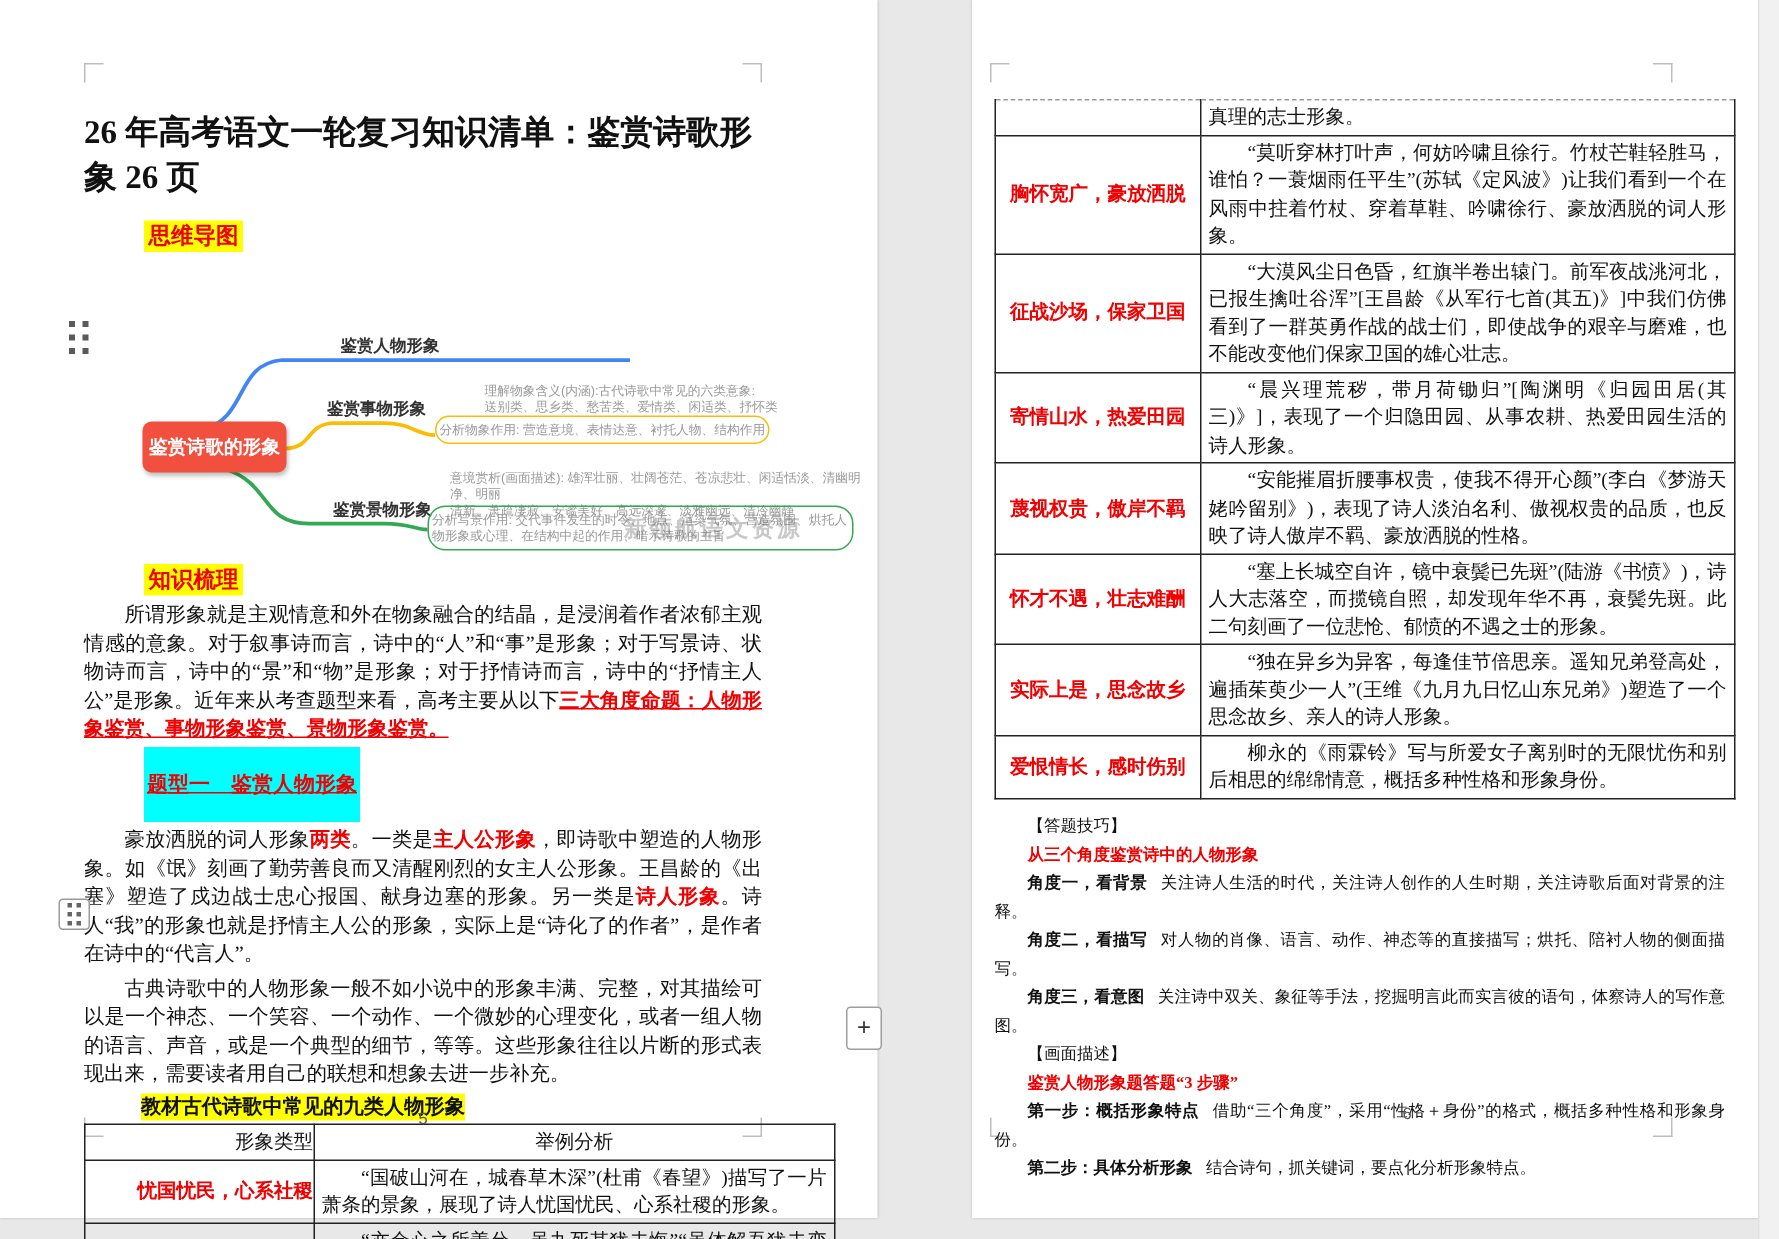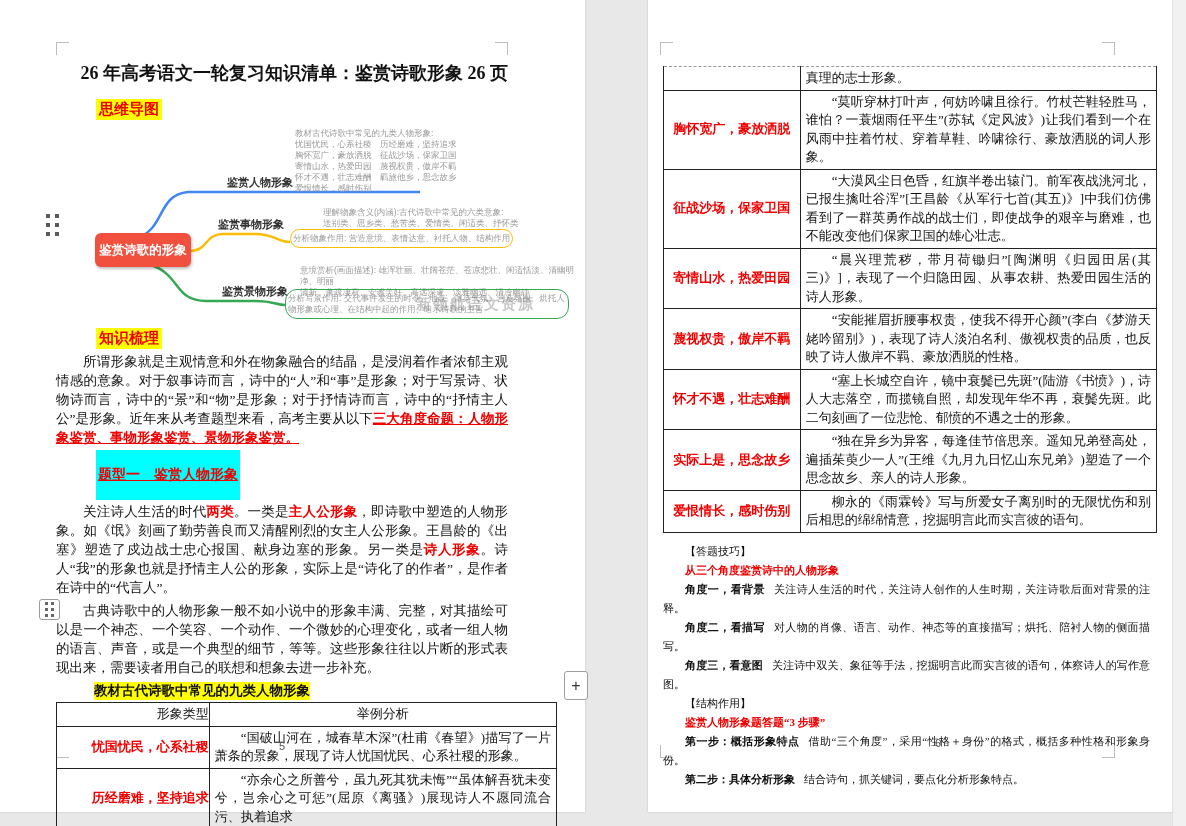--- a/index.html
+++ b/index.html
@@ -5,21 +5,21 @@
   * { margin:0; padding:0; box-sizing:border-box; }
   html,body { width:1186px; height:826px; overflow:hidden; background:#e8e8e8;
     font-family:"Liberation Serif", serif; }
   .page { position:absolute; top:0; background:#fff; box-shadow:0 0 2px rgba(0,0,0,.18); }
   #page1 { left:0; width:585px; height:812px; }
   #page2 { left:648px; width:538px; height:812px; }
   .content1 { position:relative; padding:61px 0 0 56px; width:585px; }
   .content2 { position:relative; padding:64px 0 0 15px; width:538px; }
 
   
-  .doc-title { width:452px; text-align:right; font-size:18px; font-weight:bold; color:#111; }
+  .doc-title { width:452px; text-align:left; font-size:22px; font-weight:bold; color:#111;margin-top:12px; }
   .hl-head { display:inline-block; margin-left:40px; margin-top:14px; background:#ffff00;
     color:#f00000; font-size:15px; font-weight:bold; padding:1px 3px; }
   .topic-head { display:inline-block; margin-left:40px; background:#00ffff; color:#f00000;
     font-size:14px; font-weight:bold; text-decoration:underline; padding:16px 2px; }
   .table-head { display:inline-block; margin-left:38px; background:#ffff00; color:#111;
     font-size:13.5px; font-weight:bold; padding:0 0; }
   .para { width:452px; font-size:13.5px; line-height:19px; color:#111;
     text-align:justify; text-indent:2em; }
   .red-b { color:#f00000; font-weight:bold; }
   .red-bu { color:#f00000; font-weight:bold; text-decoration:underline; }
@@ -108,46 +108,40 @@
     <div class="doc-title">26 年高考语文一轮复习知识清单：鉴赏诗歌形象 26 页</div>
 
     <div><span class="hl-head">思维导图</span></div>
 
     <div id="mindmap">
       <svg width="524" height="203">
         <path d="M 78,116 C 110,108 100,72 132,69 L 364,69" stroke="#4285f4" stroke-width="2.5" fill="none"></path>
         <path d="M 134,128 C 152,128 148,112 166,111 L 200,111 C 218,111 222,119 234,119" stroke="#fbbc05" stroke-width="2.5" fill="none"></path>
         <path d="M 95,142 C 125,152 118,178 150,178 L 200,178 C 218,178 220,182 229,182" stroke="#34a853" stroke-width="2.5" fill="none"></path>
       </svg>
-      <div class="mm-note" style="left:239px; top:5px;">教材古代诗歌中常见的九类人物形象:
-忧国忧民，心系社稷　历经磨难，坚持追求
-胸怀宽广，豪放洒脱　征战沙场，保家卫国
-寄情山水，热爱田园　蔑视权贵，傲岸不羁
-怀才不遇，壮志难酬　羁旅他乡，思念故乡
-爱恨情长，感时伤别</div>
       <div class="mm-label" style="left:171px; top:52px;">鉴赏人物形象</div>
       <div class="mm-root">鉴赏诗歌的形象</div>
       <div class="mm-label" style="left:162px; top:94px;">鉴赏事物形象</div>
       <div class="mm-note" style="left:267px; top:84px;">理解物象含义(内涵):古代诗歌中常见的六类意象:
 送别类、思乡类、愁苦类、爱情类、闲适类、抒怀类</div>
       <div class="mm-capsule" id="capsule-things">分析物象作用: 营造意境、表情达意、衬托人物、结构作用</div>
       <div class="mm-label" style="left:166px; top:161px;">鉴赏景物形象</div>
       <div class="mm-note" style="left:244px; top:142px;">意境赏析(画面描述): 雄浑壮丽、壮阔苍茫、苍凉悲壮、闲适恬淡、清幽明净、明丽
 清新、萧疏凄寂、安谧美好、高远深邃、淡雅幽远、清冷幽静</div>
       <div class="mm-capsule" id="capsule-scene">分析写景作用: 交代事件发生的时令、地点、渲染气氛、营造氛围、烘托人物形象或心理、在结构中起的作用、暗示诗歌的主旨</div>
       <div class="watermark">新领航语文资源</div>
     </div>
 
     <div><span class="hl-head" style="margin-top:2px;">知识梳理</span></div>
 
     <div class="para" style="margin-top:3px;"><span>所谓形象就是主观情意和外在物象融合的结晶，是浸润着作者浓郁主观情感的意象。对于叙事诗而言，诗中的“人”和“事”是形象；对于写景诗、状物诗而言，诗中的“景”和“物”是形象；对于抒情诗而言，诗中的“抒情主人公”是形象。近年来从考查题型来看，高考主要从以下</span><span class="red-bu">三大角度命题：人物形象鉴赏、事物形象鉴赏、景物形象鉴赏。</span></div>
 
     <div style="margin-top:3px;"><span class="topic-head">题型一　鉴赏人物形象</span></div>
 
-    <div class="para" style="margin-top:2px;"><span>关注诗人生活的时代</span><span class="red-b">两类</span><span>。一类是</span><span class="red-b">主人公形象</span><span>，即诗歌中塑造的人物形象。如《氓》刻画了勤劳善良而又清醒刚烈的女主人公形象。王昌龄的《出塞》塑造了戍边战士忠心报国、献身边塞的形象。另一类是</span><span class="red-b">诗人形象</span><span>。诗人“我”的形象也就是抒情主人公的形象，实际上是“诗化了的作者”，是作者在诗中的“代言人”。</span></div>
+    <div class="para" style="margin-top:2px;"><span>豪放洒脱的词人形象</span><span class="red-b">两类</span><span>。一类是</span><span class="red-b">主人公形象</span><span>，即诗歌中塑造的人物形象。如《氓》刻画了勤劳善良而又清醒刚烈的女主人公形象。王昌龄的《出塞》塑造了戍边战士忠心报国、献身边塞的形象。另一类是</span><span class="red-b">诗人形象</span><span>。诗人“我”的形象也就是抒情主人公的形象，实际上是“诗化了的作者”，是作者在诗中的“代言人”。</span></div>
 
     <div class="para" style="margin-top:4px;">古典诗歌中的人物形象一般不如小说中的形象丰满、完整，对其描绘可以是一个神态、一个笑容、一个动作、一个微妙的心理变化，或者一组人物的语言、声音，或是一个典型的细节，等等。这些形象往往以片断的形式表现出来，需要读者用自己的联想和想象去进一步补充。</div>
 
     <div style="margin-top:4px;"><span class="table-head">教材古代诗歌中常见的九类人物形象</span></div>
 
     <table class="doc" id="t1">
       <tbody>
           <tr>
         <th class="c1">形象类型</th>
         <th class="c2" style="text-align:center; text-indent:0;">举例分析</th>
@@ -220,32 +214,32 @@
       <tr>
         <td class="c1"><span class="type-label">怀才不遇，壮志难酬</span></td>
         <td class="c2">“塞上长城空自许，镜中衰鬓已先斑”(陆游《书愤》)，诗人大志落空，而揽镜自照，却发现年华不再，衰鬓先斑。此二句刻画了一位悲怆、郁愤的不遇之士的形象。</td>
       </tr>
       <tr>
         <td class="c1"><span class="type-label">实际上是，思念故乡</span></td>
         <td class="c2">“独在异乡为异客，每逢佳节倍思亲。遥知兄弟登高处，遍插茱萸少一人”(王维《九月九日忆山东兄弟》)塑造了一个思念故乡、亲人的诗人形象。</td>
       </tr>
       <tr>
         <td class="c1"><span class="type-label">爱恨情长，感时伤别</span></td>
-        <td class="c2">柳永的《雨霖铃》写与所爱女子离别时的无限忧伤和别后相思的绵绵情意，挖掘明言此而实言彼的语句。</td>
+        <td class="c2">柳永的《雨霖铃》写与所爱女子离别时的无限忧伤和别后相思的绵绵情意，概括多种性格和形象身份。</td>
       </tr>
     </tbody>
       </table>
 
     <div class="p2para" style="margin-top:9px;">【答题技巧】</div>
     <div class="p2para p2-red">从三个角度鉴赏诗中的人物形象</div>
     <div class="p2para"><span class="lbl">角度一，看背景</span><span>关注诗人生活的时代，关注诗人创作的人生时期，关注诗歌后面对背景的注释。</span></div>
     <div class="p2para"><span class="lbl">角度二，看描写</span><span>对人物的肖像、语言、动作、神态等的直接描写；烘托、陪衬人物的侧面描写。</span></div>
     <div class="p2para"><span class="lbl">角度三，看意图</span><span>关注诗中双关、象征等手法，挖掘明言此而实言彼的语句，体察诗人的写作意图。</span></div>
 
-    <div class="p2para">【结构作用】</div>
+    <div class="p2para">【画面描述】</div>
     <div class="p2para p2-red">鉴赏人物形象题答题“3 步骤”</div>
     <div class="p2para"><span class="lbl">第一步：概括形象特点</span><span>借助“三个角度”，采用“性格＋身份”的格式，概括多种性格和形象身份。</span></div>
     <div class="p2para"><span class="lbl">第二步：具体分析形象</span><span>结合诗句，抓关键词，要点化分析形象特点。</span></div>
   </div>
 
   <div class="page-num" style="left:287px; top:737px;">6</div>
 </div>
 
 <div id="scrollbar"></div>
 

